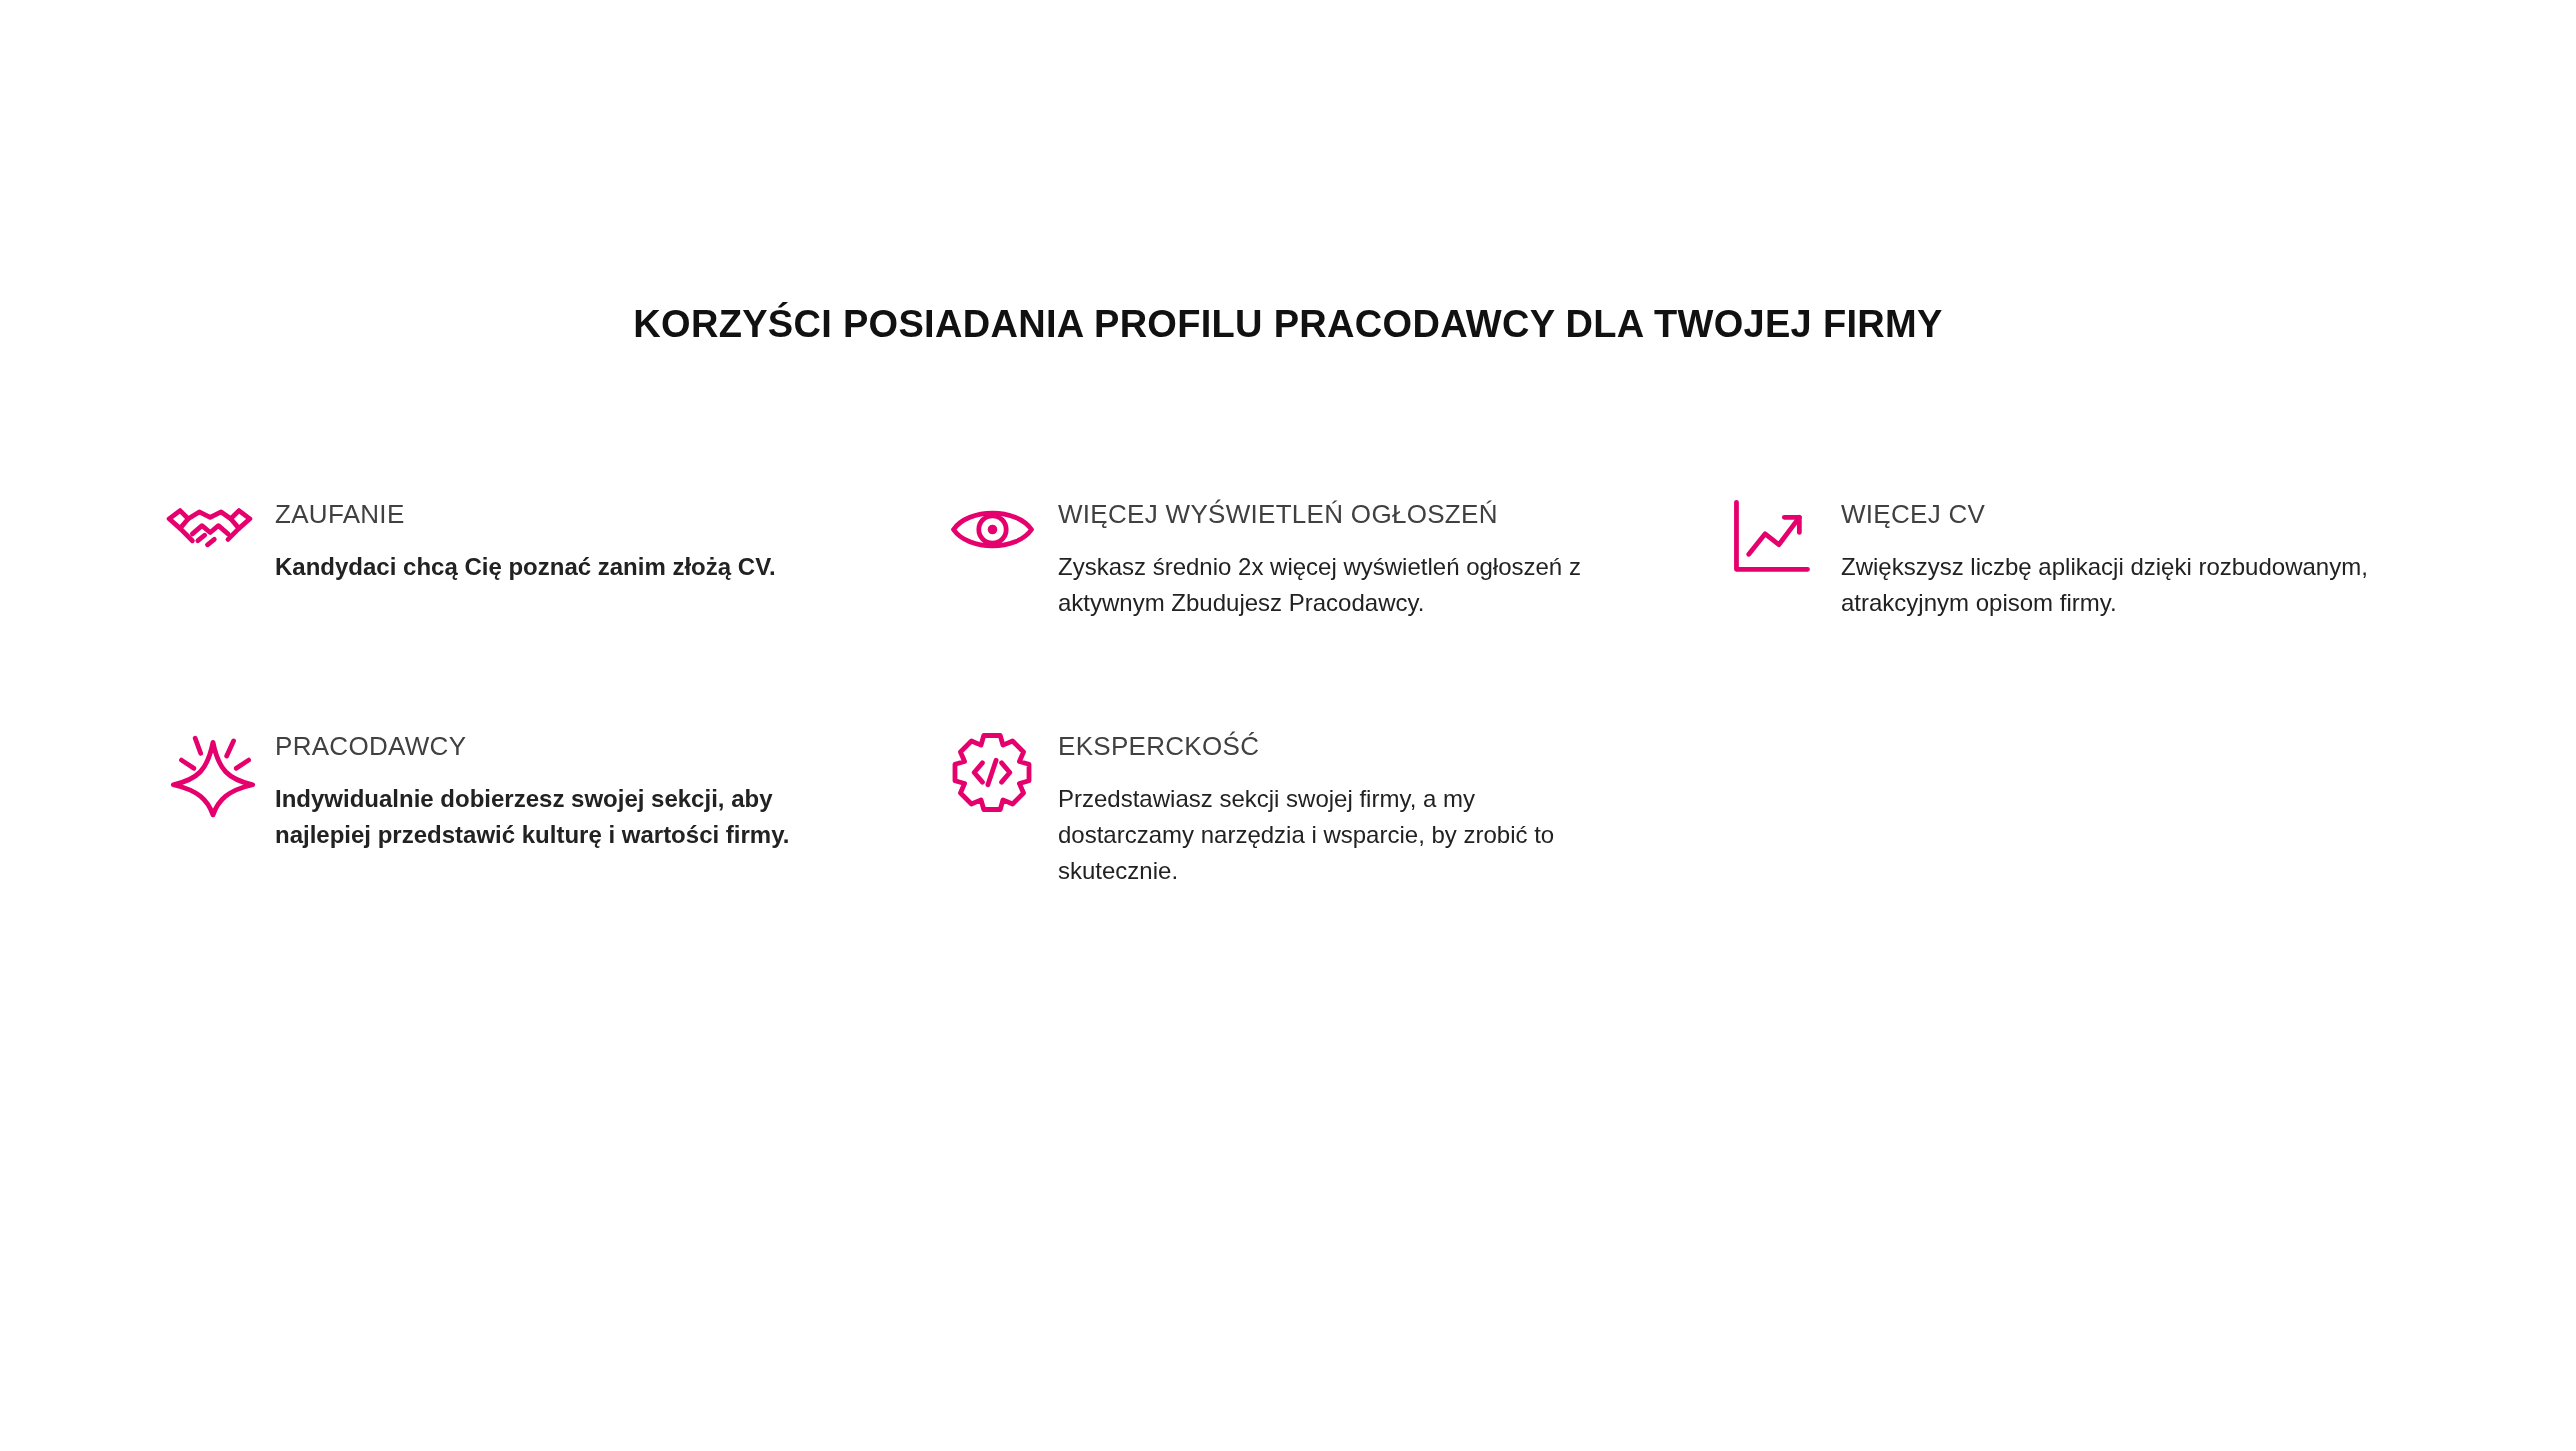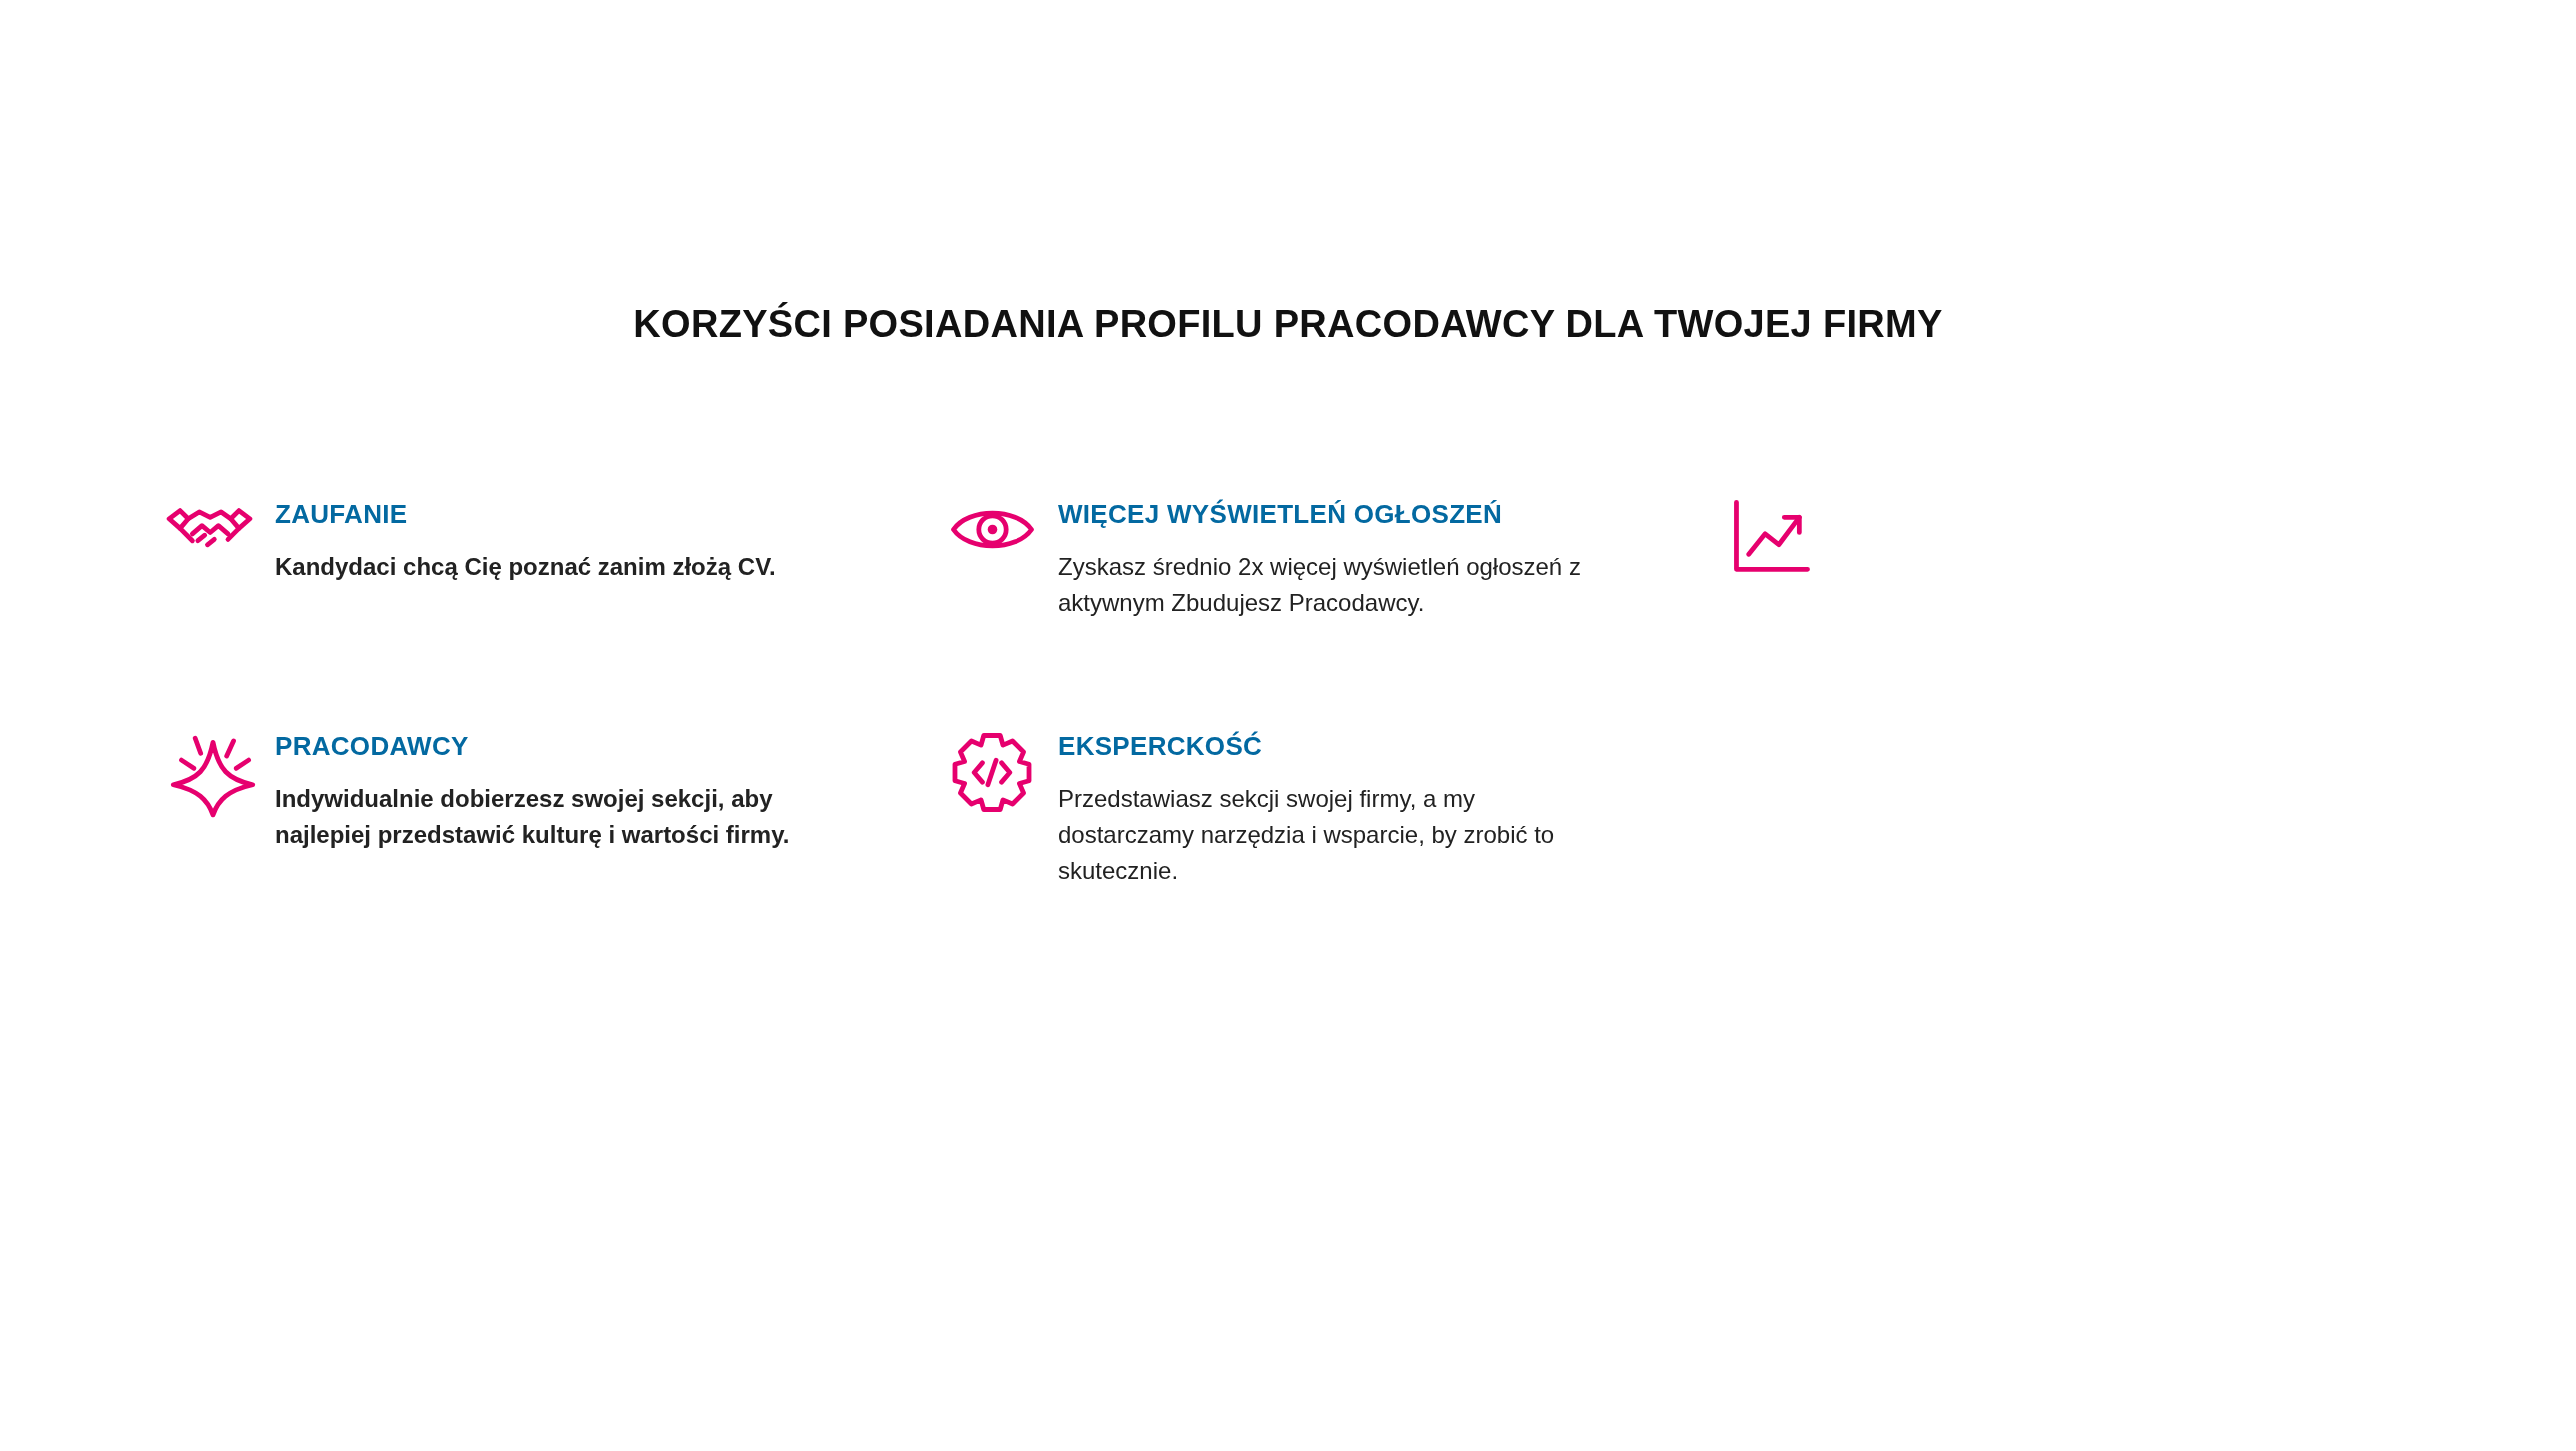--- a/index.html
+++ b/index.html
@@ -62,23 +62,23 @@
   }
   .benefit-icon svg {
     display: block;
   }
   .benefit-body {
     flex: 1 1 auto;
     padding-top: 2.7px;
   }
   .benefit-title {
     font-size: 26px;
-    font-weight: 700;
+    font-weight: 400;
     letter-spacing: 0.3px;
-    color: #0369a1;
+    color: #404040;
     line-height: 1.28;
     margin: 0 0 18px 0;
   }
   .benefit-desc {
     font-size: 24px;
     font-weight: 400;
     color: #222222;
     line-height: 1.50;
     margin: 0;
     max-width: 556px;
@@ -133,20 +133,24 @@
     </div>
 
     <div class="benefit col-3">
       <div class="benefit-icon">
         <svg width="82" height="77" viewBox="0 0 120 112" fill="none" stroke="#E6006E" stroke-width="7" stroke-linecap="round" stroke-linejoin="round">
           <path d="M8 6 L8 104 L112 104"></path>
           <path d="M26 82 L50 52 L70 68 L100 28"></path>
           <path d="M78 28 L100 28 L100 50"></path>
         </svg>
       </div>
+      <div class="benefit-body">
+        <div class="benefit-title">WIĘCEJ CV</div>
+        <p class="benefit-desc">Zwiększysz liczbę aplikacji dzięki rozbudowanym, atrakcyjnym opisom firmy.</p>
+      </div>
     </div>
 
     <div class="benefit col-1">
       <div class="benefit-icon">
         <svg width="96" height="89" viewBox="0 0 140 130" fill="none" stroke="#E6006E" stroke-width="7" stroke-linecap="round" stroke-linejoin="round">
           <path d="M70 18 C78 58, 92 72, 128 80 C92 88, 78 102, 70 124 C62 102, 48 88, 12 80 C48 72, 62 58, 70 18 Z"></path>
           <path d="M44 12 L52 34"></path>
           <path d="M100 16 L90 38"></path>
           <path d="M24 44 L42 56"></path>
           <path d="M122 44 L104 56"></path>

